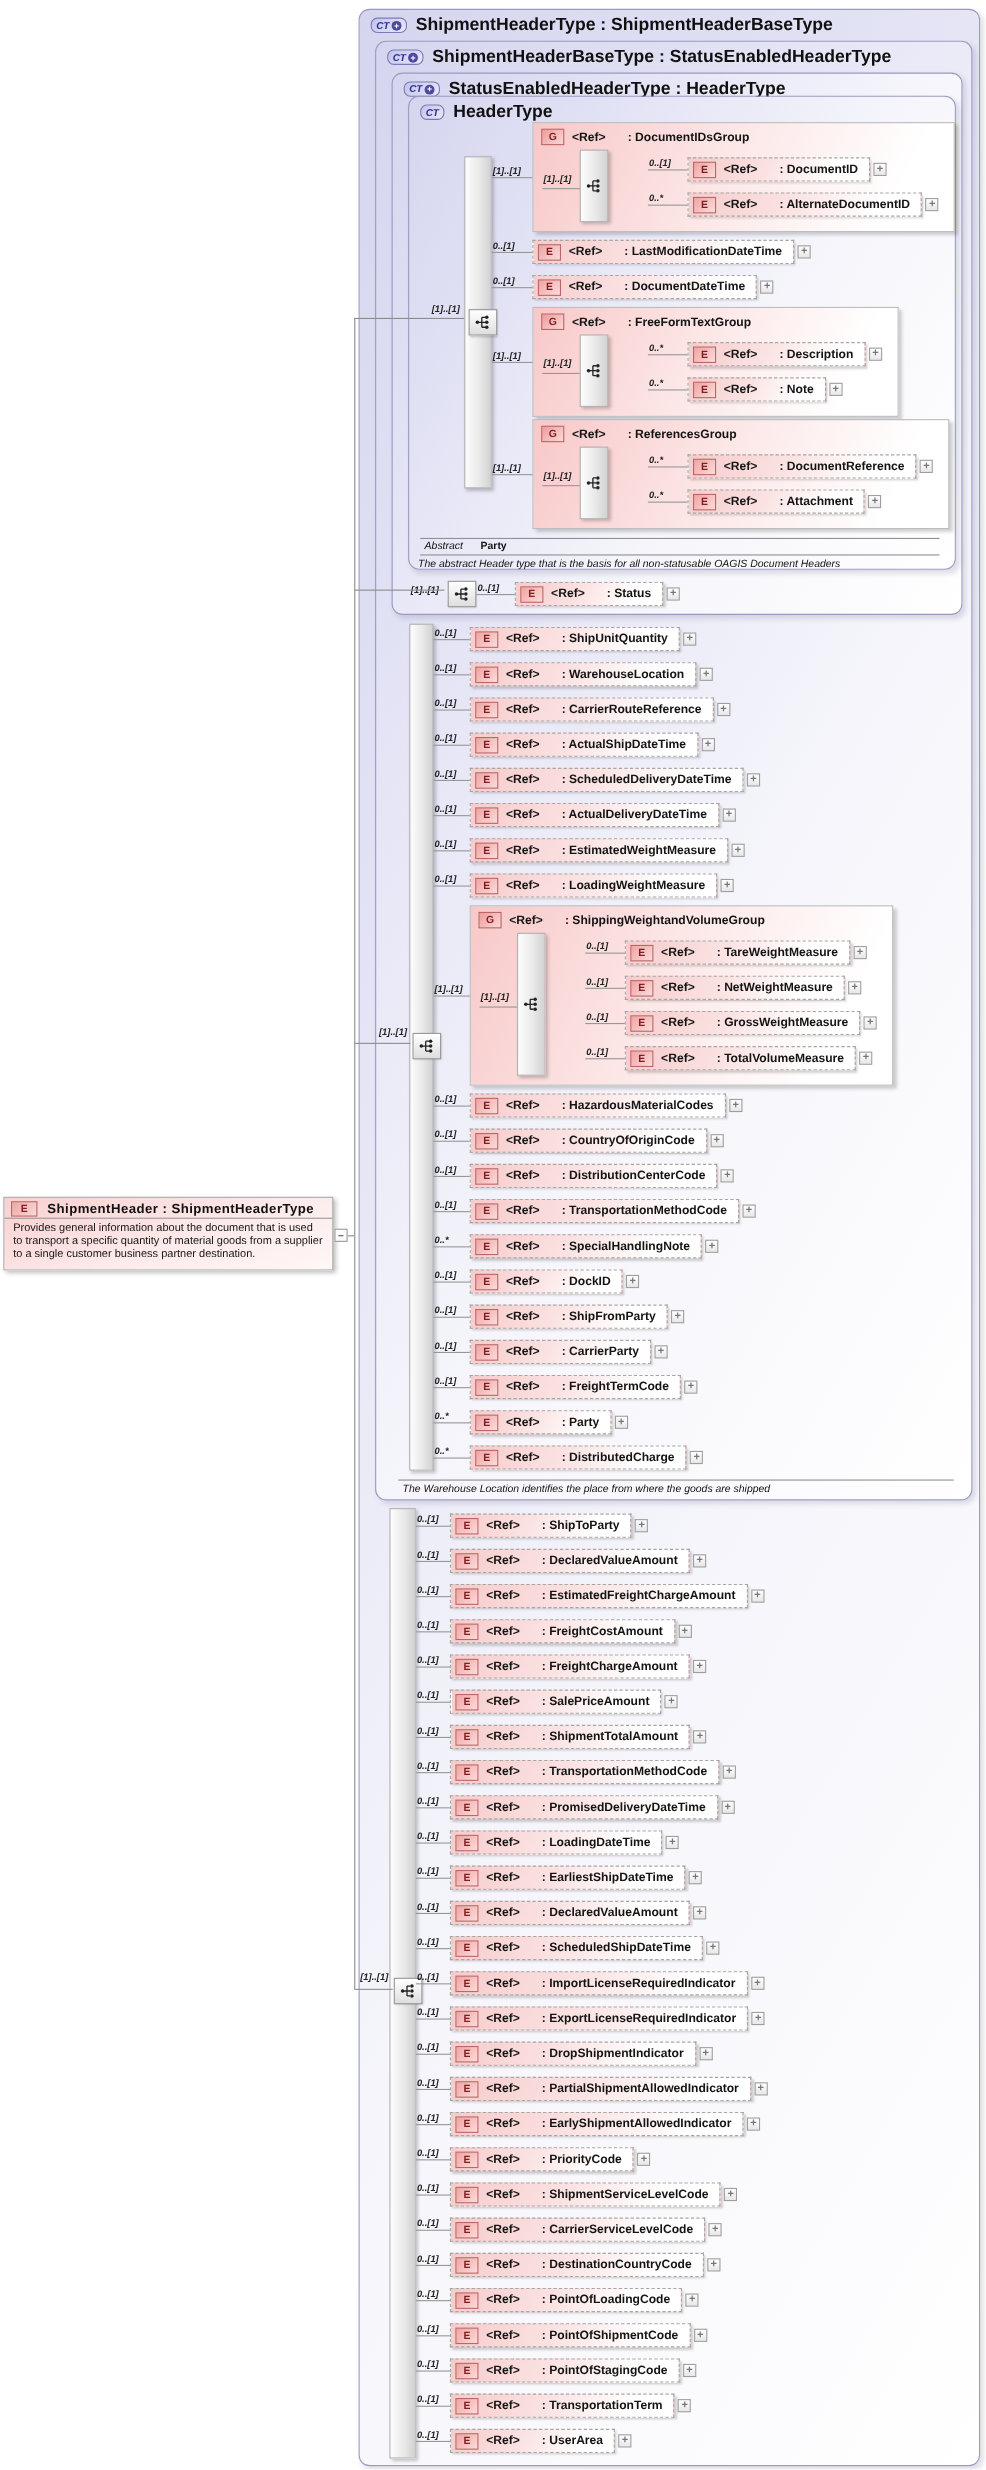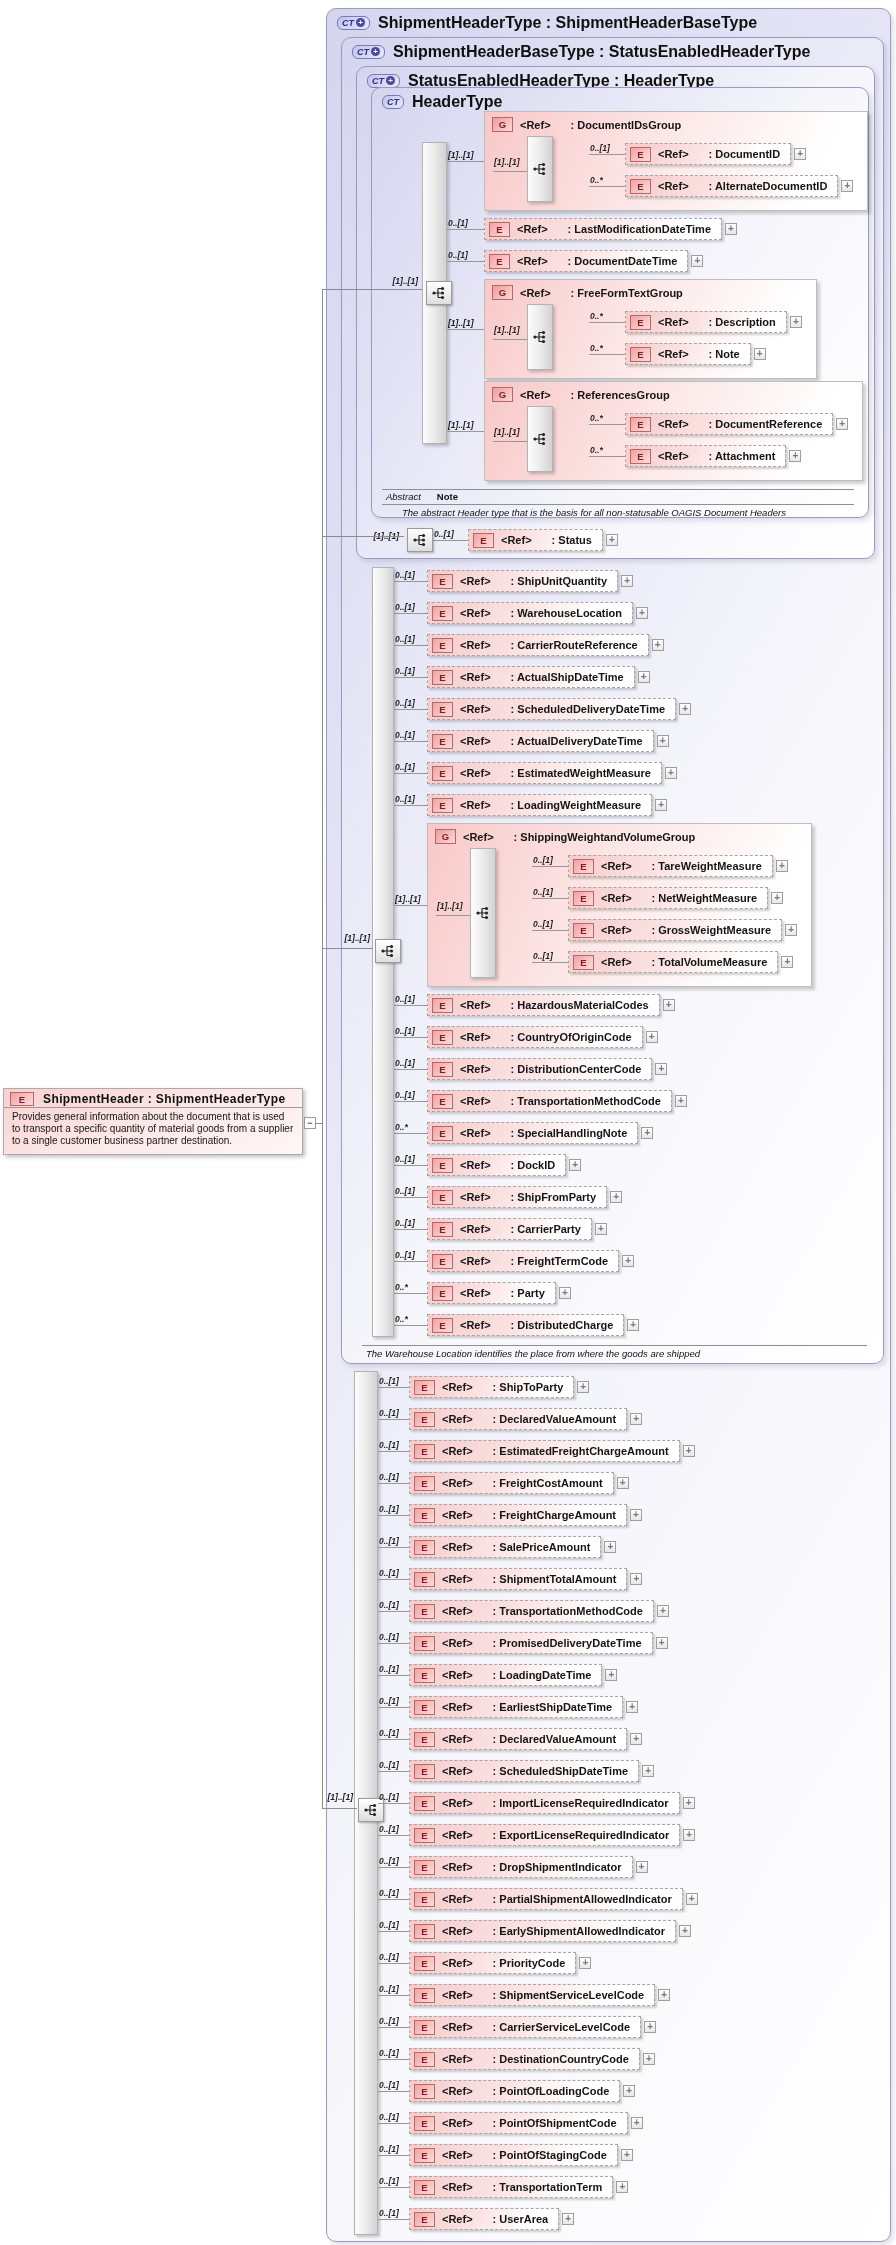--- a/index.html
+++ b/index.html
@@ -10,21 +10,21 @@
   
   .ctbox{position:absolute;border:1.5px solid #9b9bc0;border-radius:10px;
     background:linear-gradient(120deg,#d5d5ef 0%,#e2e2f5 25%,#f5f5fb 60%,#ffffff 100%);
     box-shadow:3px 3px 5px rgba(100,100,140,.20)}
   #box1{left:326px;top:8px;width:565px;height:2234px}
   #box2{left:14px;top:28px;width:543px;height:1327px}
   #box3{left:14px;top:28px;width:519px;height:493px}
   #box4{left:14px;top:20px;width:498px;height:431px}
   .ct-head{position:absolute;left:10px;top:5px;display:flex;align-items:center;gap:8px;white-space:nowrap}
   .ct-title{font-weight:bold;font-size:16px;color:#101010}
-  .cticon{display:inline-flex;align-items:flex-start;border:1.5px solid #7a7ab5;border-radius:6px;
+  .cticon{display:inline-flex;align-items:flex-end;border:1.5px solid #7a7ab5;border-radius:6px;
     background:linear-gradient(135deg,#c3c3ec,#e9e9fa);color:#2f2f8f;font-weight:bold;font-size:9px;
     padding:1px 4px;line-height:10px}
   .cticon b{display:inline-block;width:9px;height:9px;margin-left:2px;border-radius:50%;
     background:#4a4a9e;color:#fff;font-size:8px;line-height:9px;text-align:center;font-weight:bold}
 
   
   .seqbar{position:absolute;background:linear-gradient(to right,#fdfdfd,#e9e9e9 55%,#d2d2d2);
     border:1px solid #b3b3b3;box-shadow:2px 2px 3px rgba(0,0,0,.22)}
   #ht-bar{left:50px;top:54px;width:25px;height:302px}
   #base-bar{left:30px;top:529px;width:22px;height:770px}
@@ -85,21 +85,21 @@
   .gline{position:absolute;left:8px;width:34px;top:calc(50% - 1px);border-top:1px solid #979797}
 
   
   .hr{position:absolute;border-top:1px solid #8f8f8f}
   #abs-hr1{left:10px;right:14px;top:401px}
   #abs-hr2{left:10px;right:14px;top:416px}
   #abs-row{position:absolute;left:14px;top:403px;font-size:9.5px;color:#111}
   #abs-row i{font-style:italic}
   #abs-row b{margin-left:16px;font-weight:bold}
   .doc{position:absolute;font-style:italic;font-size:9.5px;color:#111;white-space:nowrap}
-  #ht-doc{left:30px;top:419px}
+  #ht-doc{left:8px;top:419px}
   #base-hr{left:20px;right:16px;top:1307px}
   #base-doc{left:24px;top:1310px}
 
   
   #card{position:absolute;left:3px;top:1088px;width:300px;height:67px;border:1px solid #ababab;
     background:linear-gradient(160deg,#f9d0d0 0%,#fdeaea 55%,#fff7f7 100%);
     box-shadow:2px 2px 4px rgba(0,0,0,.25)}
   .card-head{display:flex;align-items:center;height:19px;padding:2px 6px 0 6px;border-bottom:1px solid #9a9a9a}
   .card-head .eicon{width:24px;height:14px;margin-right:9px}
   .card-title{font-size:12px;font-weight:bold;color:#101010;letter-spacing:.4px;white-space:nowrap}
@@ -349,21 +349,21 @@
                         </div>
                         <span class="plusbtn">+</span>
                       </div>
                     </div>
                   </div>
                 </div>
               </div>
             </div>
           <div id="abs-hr1" class="hr"></div>
           <div id="abs-row">
-            <i>Abstract</i><b>Note</b>
+            <i>Abstract</i><b>Party</b>
           </div>
           <div id="abs-hr2" class="hr"></div>
           <div id="ht-doc" class="doc">The abstract Header type that is the basis for all non-statusable OAGIS Document Headers</div>
         </div>
 
         <span id="st-label" class="card-lbl">[1]..[1]</span>
         <div id="st-icon" class="seqicon seq-glyph-host">
             <svg width="16" height="16" viewBox="0 0 16 16">
               <g fill="#222" stroke="#222" stroke-width="1.2">
                 <circle cx="3" cy="8" r="1.6" stroke="none"></circle>

